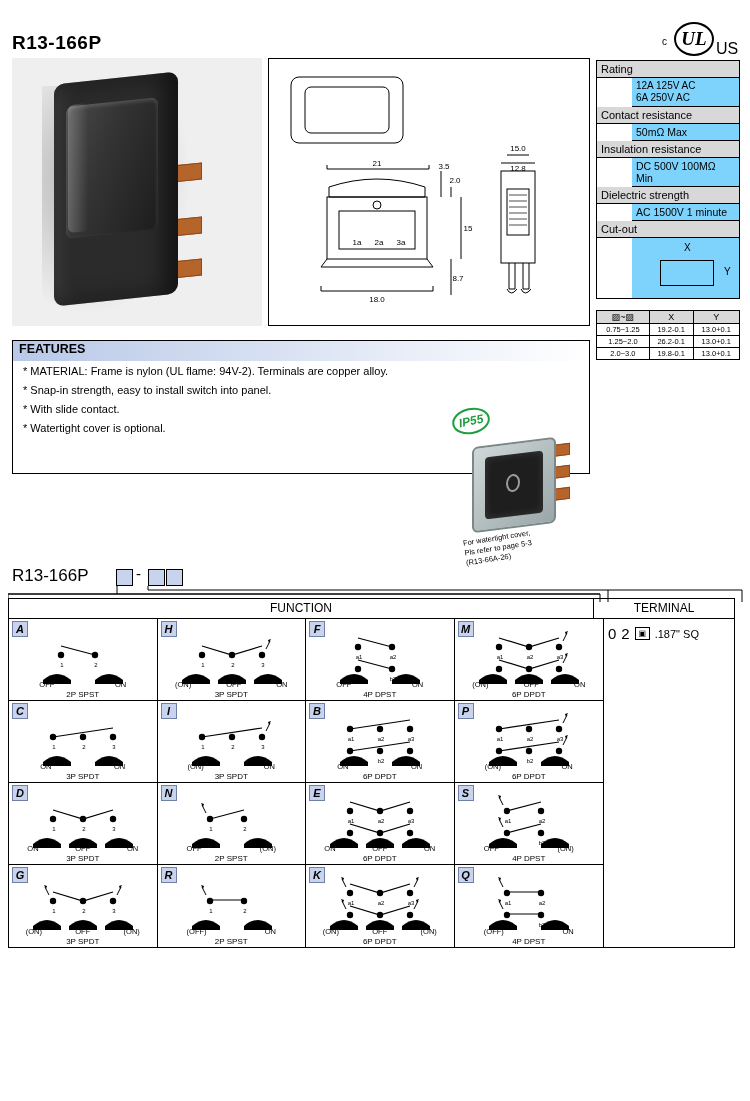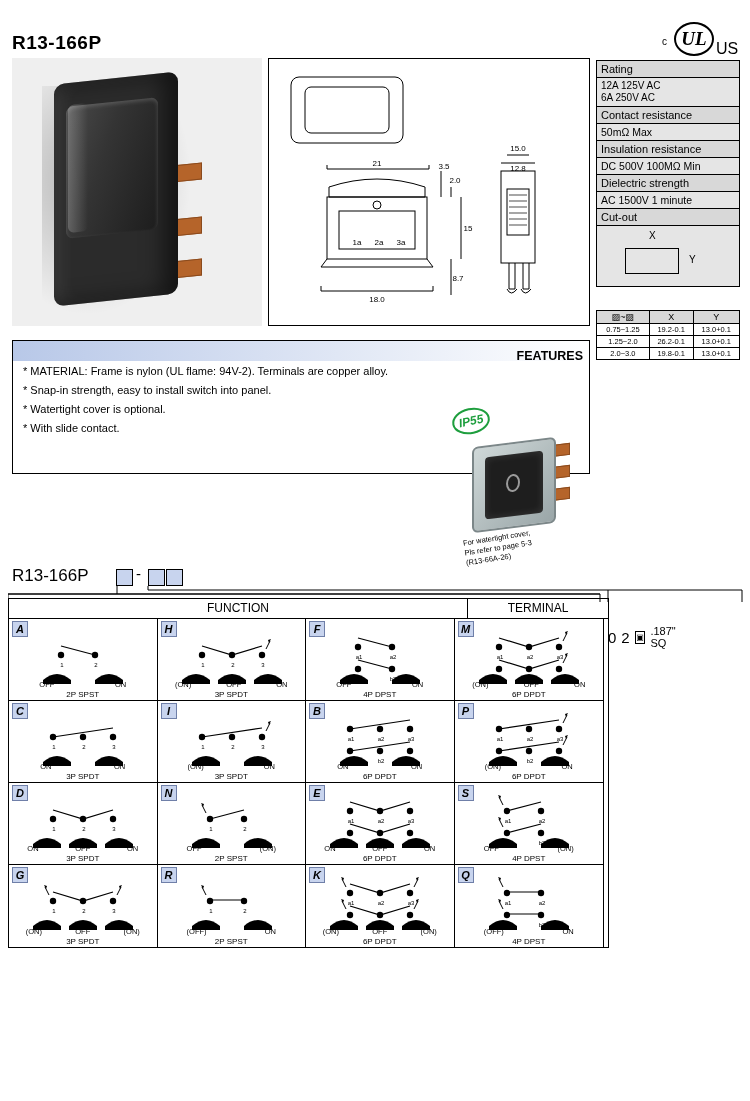--- a/index.html
+++ b/index.html
@@ -80,21 +80,21 @@
   }
 
   
   .spec {
     position: absolute; left: 596px; top: 60px; width: 144px;
     border: 1px solid #000; font-size: 10.5px;
   }
   .spec .row { border-bottom: 1px solid #000; padding: 2px 4px; min-height: 16px; }
   .spec .row:last-child { border-bottom: none; }
   .spec .hd { background: #d8d8d8; font-size: 11px; }
-  .spec .val { background: #e5e5e5; line-height: 12px; }
+  .spec .val { background: #7dd3fc; line-height: 12px; margin-left: 35px; }
   .cutout-img { position: relative; height: 60px; background: #fff; }
   .cutout-img .rect {
     position: absolute; left: 28px; top: 22px; width: 54px; height: 26px;
     border: 1px solid #000;
   }
   .cutout-img .xl { position: absolute; left: 52px; top: 4px; font-size: 10px; }
   .cutout-img .yl { position: absolute; left: 92px; top: 28px; font-size: 10px; }
 
   .dimtab {
     position: absolute; left: 596px; top: 310px; width: 144px;
@@ -105,21 +105,21 @@
   }
   .dimtab thead td { background: #d8d8d8; font-size: 9px; height: 13px; }
 
   
   .features {
     position: absolute; left: 12px; top: 340px; width: 578px; height: 134px;
     border: 1px solid #000; background: #fff;
   }
   .features .fhd {
     height: 20px; background: linear-gradient(90deg,#b8c8e8,#ffffff);
-    font-weight: bold; font-size: 12.5px; padding: 8px 6px; text-align: right;
+    font-weight: bold; font-size: 12.5px; padding: 1px 6px;
   }
   .features ul { list-style: none; margin: 1px 0 0 0; padding: 0 0 0 10px; }
   .features li { font-size: 11px; line-height: 19px; }
 
   
   .wt-box { position: absolute; left: 452px; top: 404px; width: 140px; height: 170px; }
   .wt-cover {
     position: absolute; left: 20px; top: 38px; width: 84px; height: 86px;
     background: linear-gradient(135deg,#cfd8d8,#9aa6a8);
     border: 2px solid #7c8789; border-radius: 6px;
@@ -162,21 +162,21 @@
   }
   .ob.b1 { left: 108px; }
   .ob.dash { border: none; background: none; left: 128px; font-size: 15px; top: 5px; width: 10px; }
   .ob.b2 { left: 140px; }
   .ob.b3 { left: 158px; }
 
   .bracket { position: absolute; left: 8px; top: 586px; width: 736px; height: 18px; }
 
   
   .ftable {
-    position: absolute; left: 8px; top: 598px; width: 601px;
+    position: absolute; left: 8px; top: 598px; width: 727px;
     border: 1px solid #000;
   }
   .ft-head { display: flex; height: 20px; border-bottom: 1px solid #000; }
   .ft-head .fn {
     flex: 1; text-align: center; font-size: 12px; padding-top: 2px;
     border-right: 1px solid #000;
   }
   .ft-head .tm { width: 140px; text-align: center; font-size: 12px; padding-top: 2px; }
 
   .ft-body { display: flex; }
@@ -343,22 +343,22 @@
         <td>13.0+0.1</td>
       </tr>
     </tbody>
   </table>
 
   <div class="features">
     <div class="fhd">FEATURES</div>
     <ul>
       <li>* MATERIAL: Frame is nylon (UL flame: 94V-2). Terminals are copper alloy.</li>
       <li>* Snap-in strength, easy to install switch into panel.</li>
+      <li>* With slide contact.</li>
       <li>* Watertight cover is optional.</li>
-      <li>* With slide contact.</li>
     </ul>
   </div>
 
   <div class="wt-box">
     <div class="ip55">IP55</div>
     <div class="wt-term a"></div>
     <div class="wt-term b"></div>
     <div class="wt-term c"></div>
     <div class="wt-cover"></div>
     <div class="wt-inner"></div>

